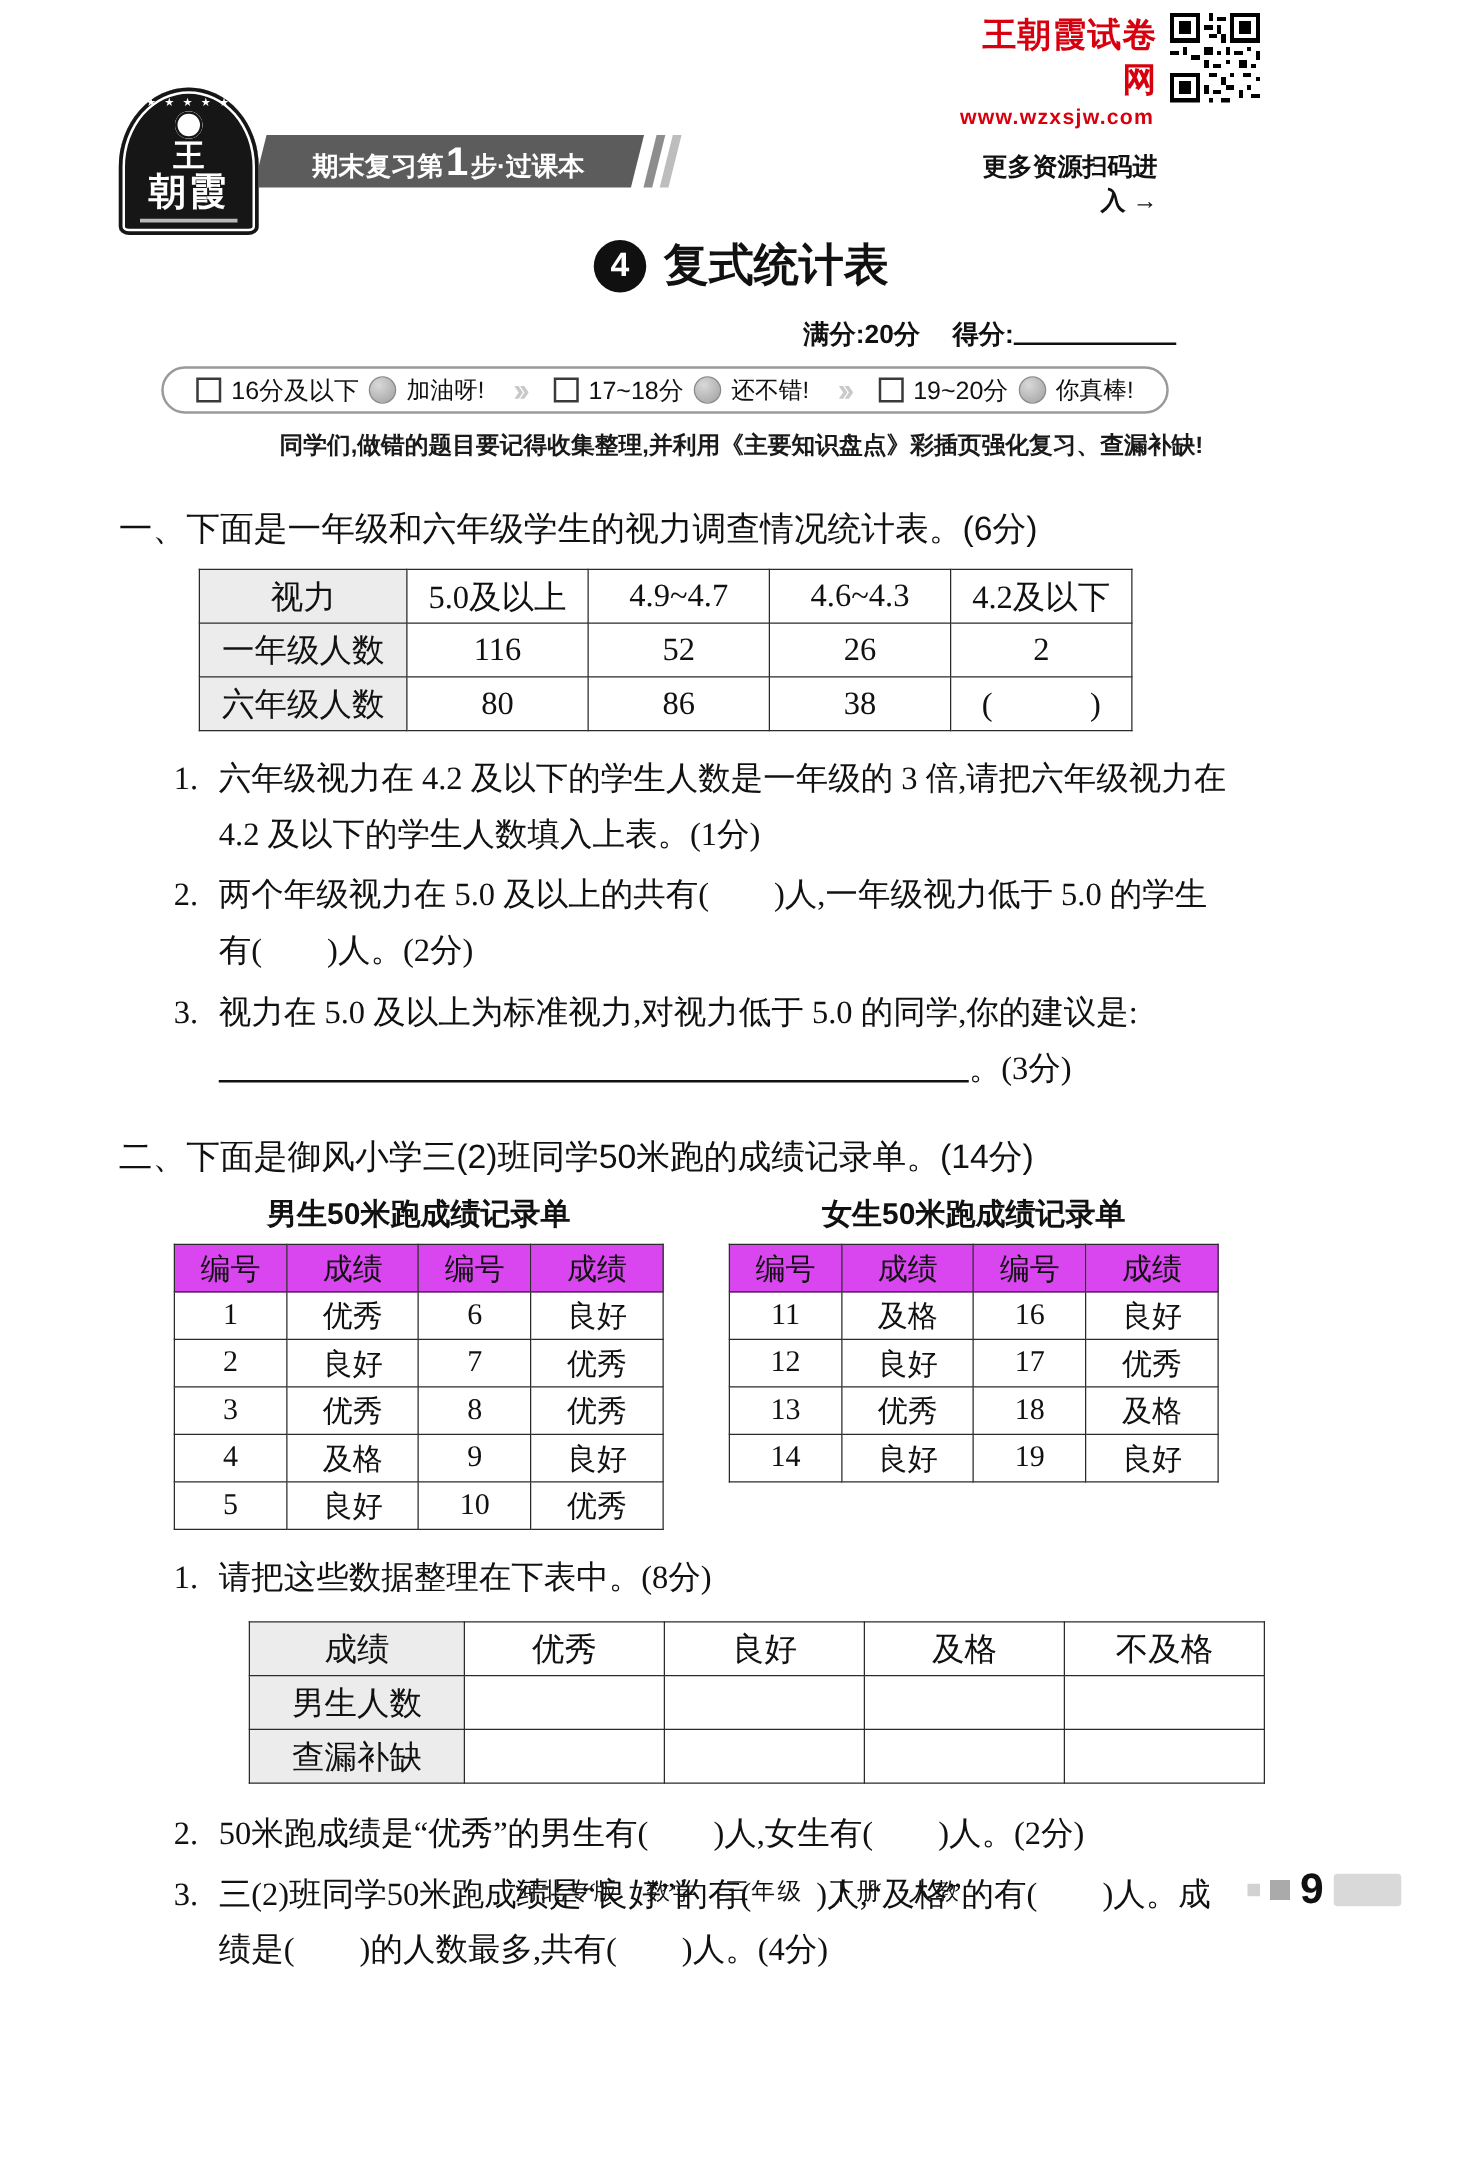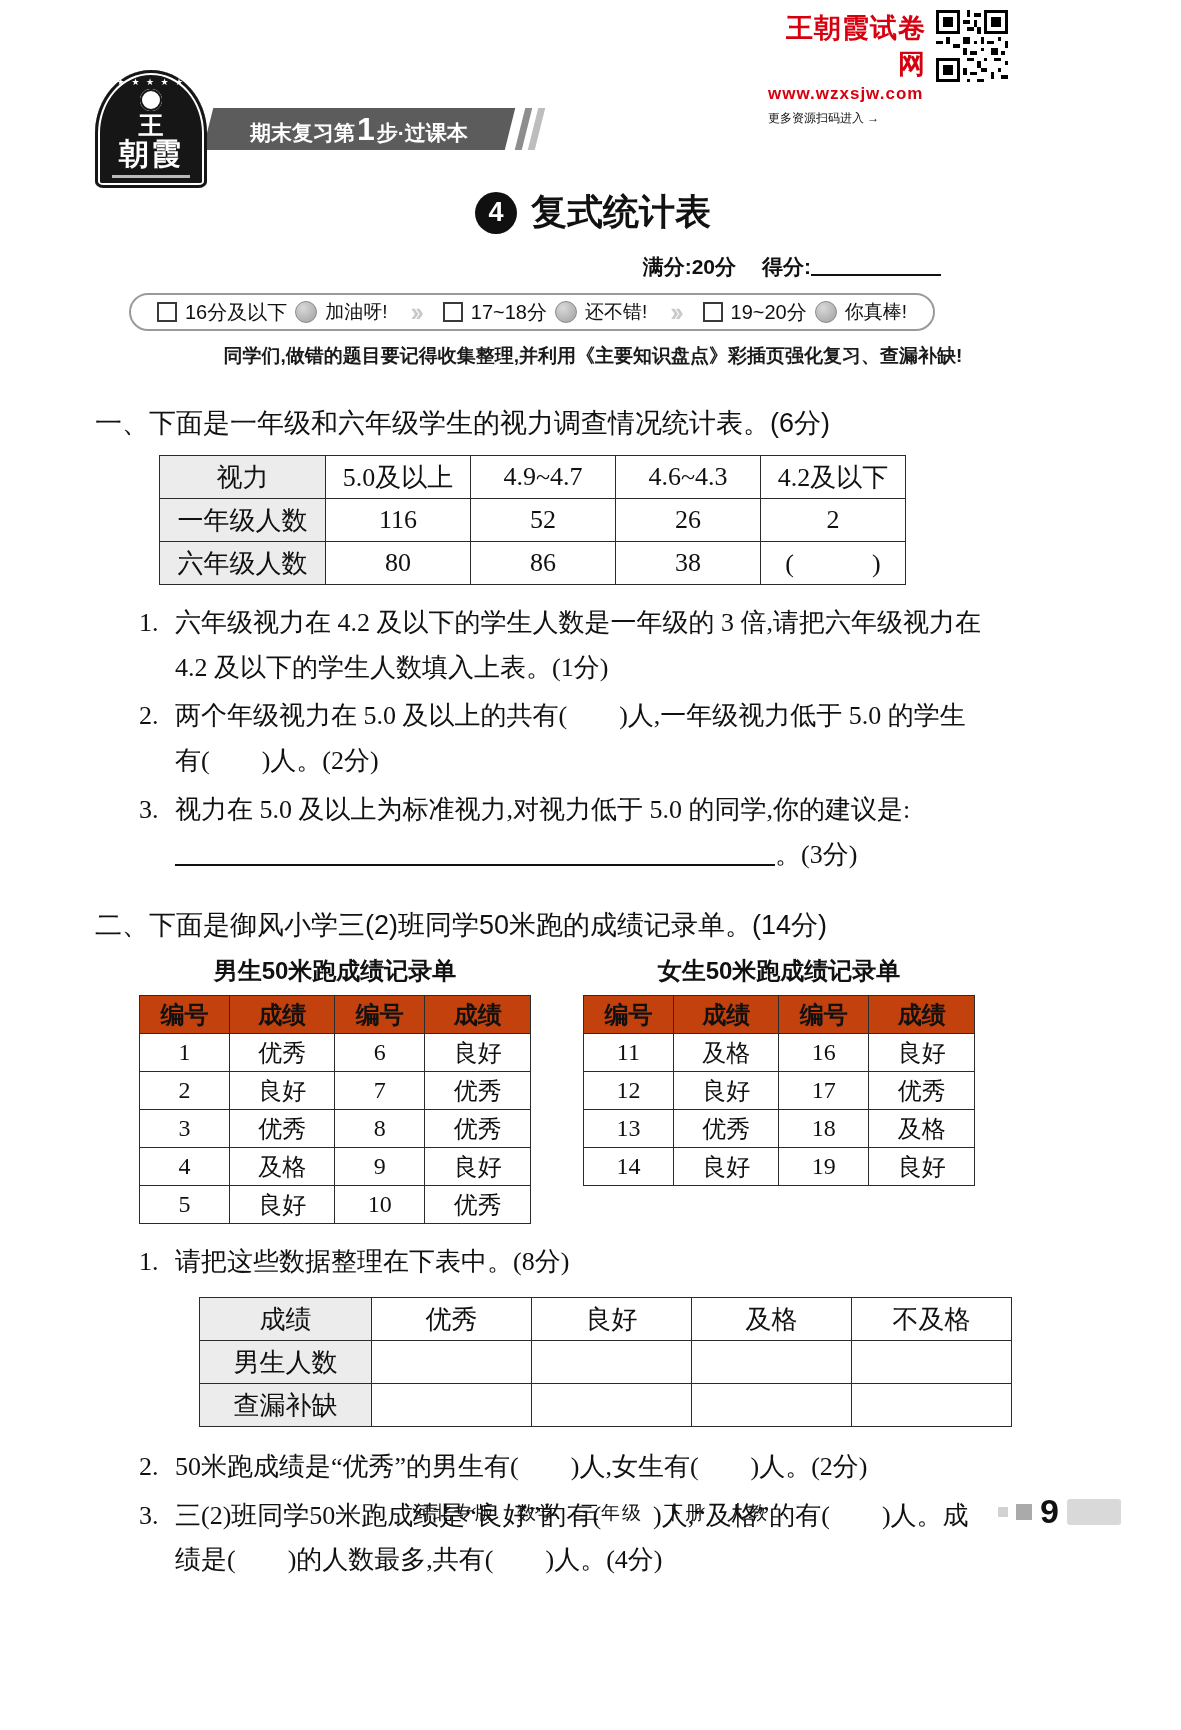--- a/index.html
+++ b/index.html
@@ -8,21 +8,21 @@
     position:relative; width:1181px; height:1730px; margin:0 auto;
     background:#ffffff; overflow:hidden;
     font-family:"Liberation Serif","DejaVu Serif",serif; color:#111;
   }
 
   
   .siteblock { position:absolute; top:10px; left:768px; width:240px; display:flex; gap:10px; }
   .sitetext { display:flex; flex-direction:column; align-items:flex-start;text-align:right; }
   .sitename { color:#d7000f; font-weight:bold; font-size:27px; letter-spacing:1px; font-family:"Liberation Sans",sans-serif; }
   .siteurl  { color:#d7000f; font-weight:bold; font-size:17px; letter-spacing:1px; font-family:"Liberation Sans",sans-serif; margin-top:2px;}
-  .sitehint { color:#111; font-weight:normal; font-size:12px; font-family:"Liberation Sans",sans-serif; margin-top:6px;}
+  .sitehint { color:#111; font-weight:bold; font-size:20px; font-family:"Liberation Sans",sans-serif; margin-top:16px;}
   .qr { width:72px; height:72px; flex:0 0 auto; }
 
   
   .badge {
     position:absolute; left:95px; top:70px; width:112px; height:118px;
     background:#161616; border-radius:54% 54% 8% 8% / 58% 58% 6% 6%;
     box-shadow: inset 0 0 0 3px #161616, inset 0 0 0 5px #ffffff;
     display:flex; flex-direction:column; align-items:center; color:#fff;
     font-family:"Liberation Sans",sans-serif; z-index:2;
   }
@@ -87,21 +87,21 @@
 
   .q { display:flex; margin:16px 0 0 44px; width:850px; font-size:26px; line-height:1.72; }
   .q .qnum { flex:0 0 36px; }
   .q .qtext { flex:1; }
   .blank-long { display:inline-block; width:600px; border-bottom:2px solid #111; height:1em; vertical-align:-3px; }
 
   .rec-wrap { margin:12px 0 0 44px; display:flex; gap:52px; }
   .rec-col { width:392px; }
   .rec-title { text-align:center; font-family:"Liberation Sans",sans-serif; font-weight:bold; font-size:24px; margin-bottom:8px; }
   .rec th, .rec td { font-size:24px; height:38px; }
-  .rec th { background:#c2410c;font-weight:bold; }
+  .rec th { background:#d946ef; }
   .rec .n { width:90px; } .rec .g { width:106px; }
 
   .summary { margin:12px 0 0 104px; }
   .summary th, .summary td { font-size:26px; height:43px; }
   .summary .rh { width:172px; background:#ececec; }
   .summary .dc { width:160px; }
 
   
   .footer { position:absolute; top:1500px; left:0; width:100%; text-align:center;
     font-family:"Liberation Sans",sans-serif; font-size:19px; letter-spacing:2px; color:#111; }

